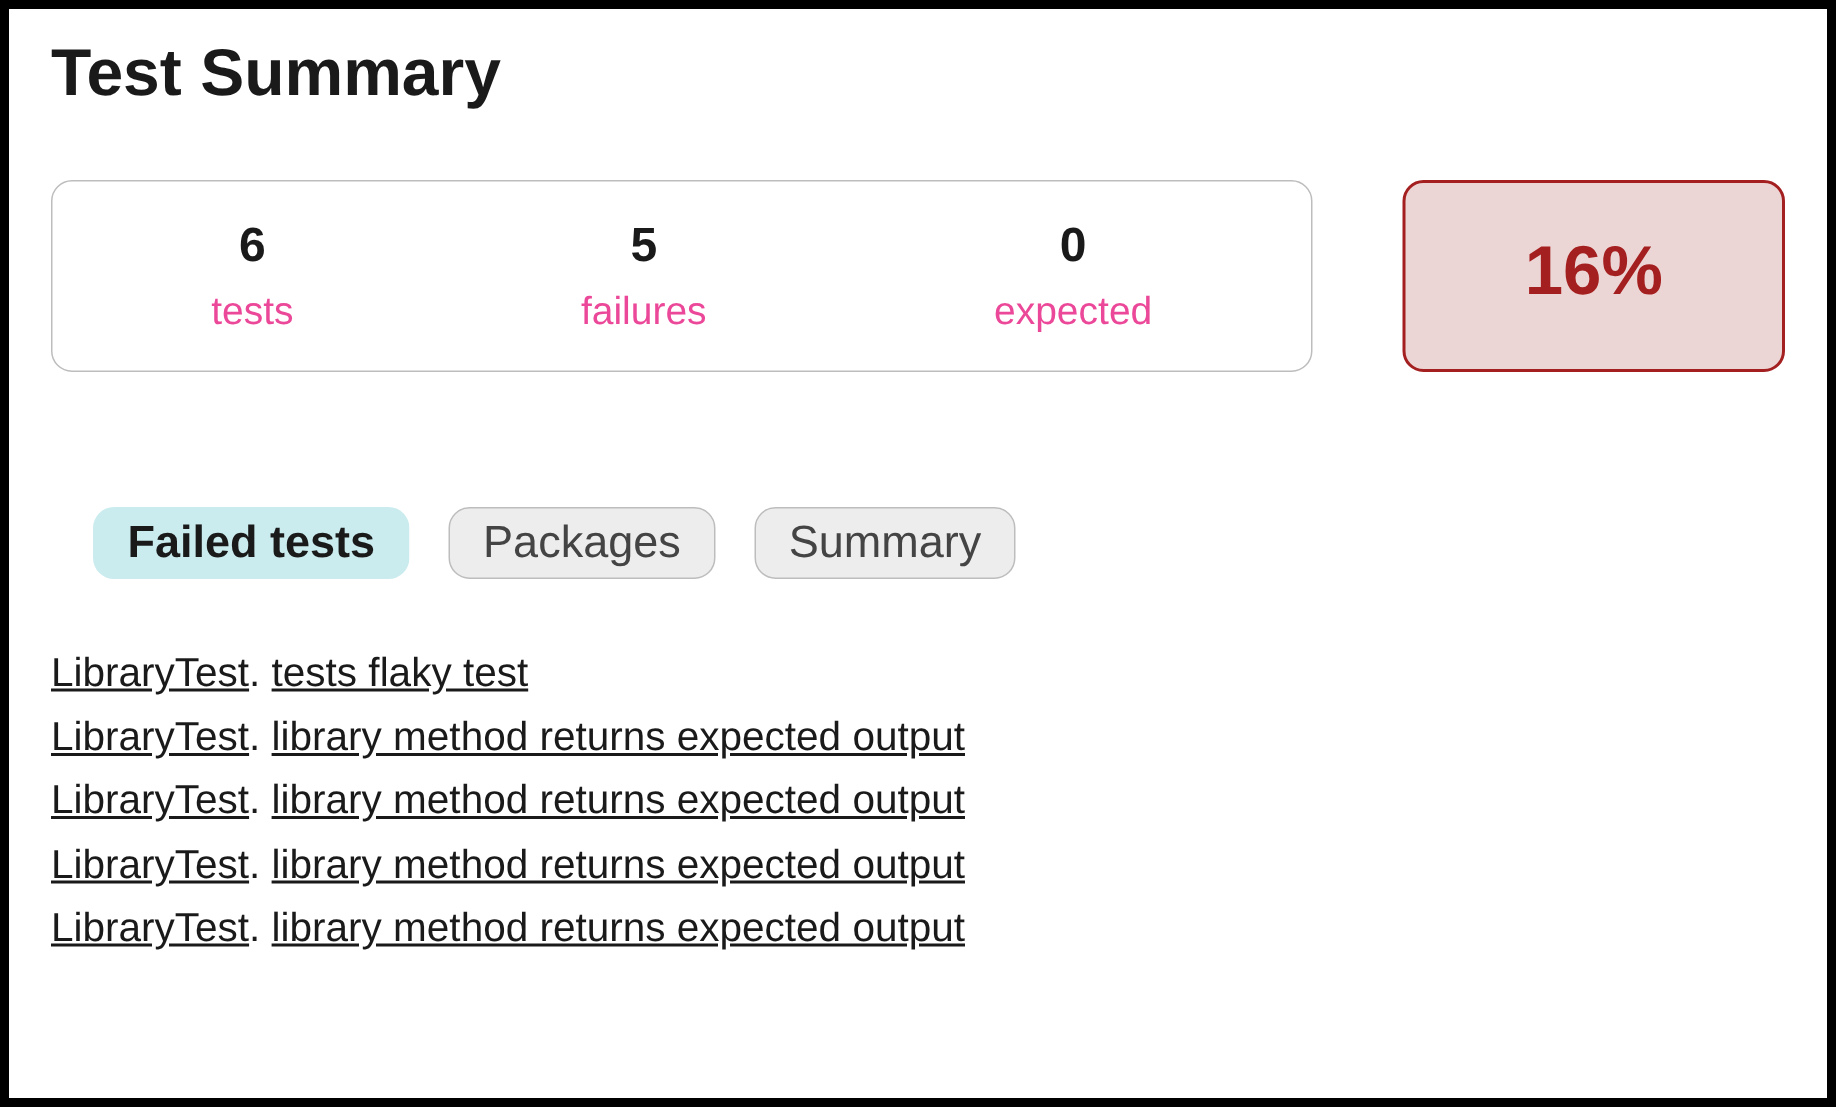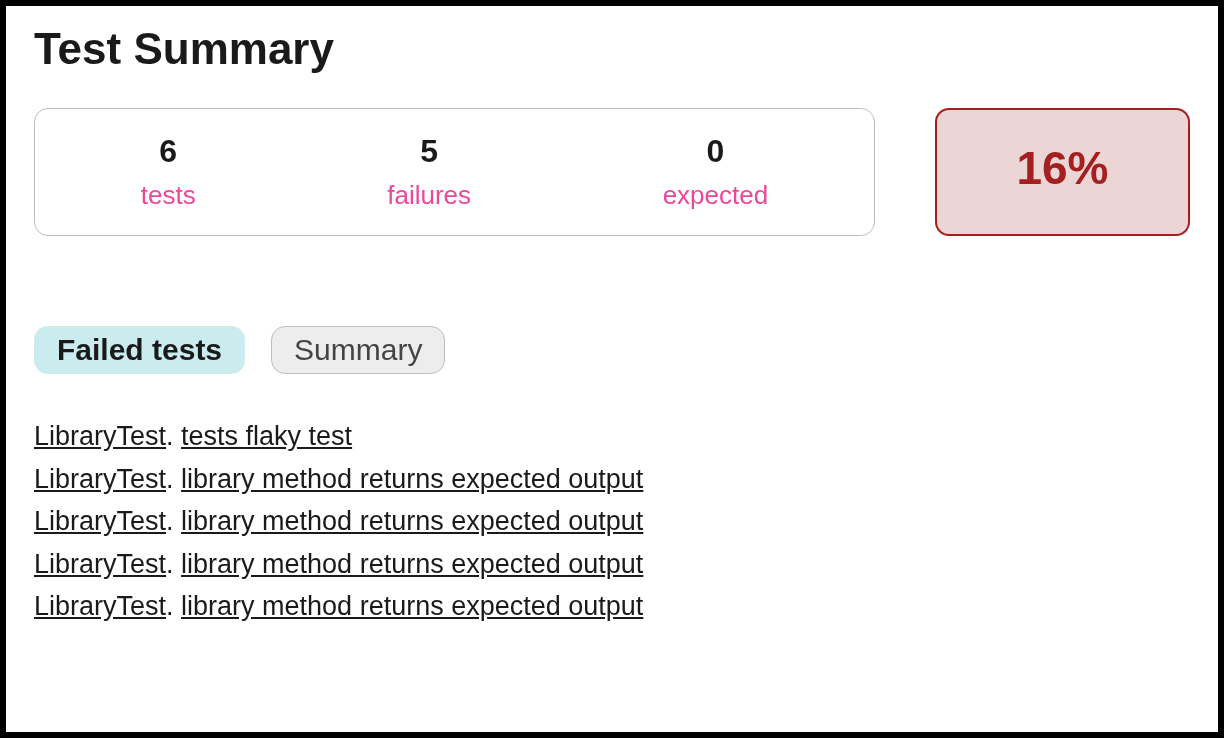--- a/index.html
+++ b/index.html
@@ -12,21 +12,21 @@
       background: #fff;
       border: 6px solid #000;
       width: 1224px;
       height: 738px;
       padding: 18px 28px;
     }
     h1.page-title {
       font-size: 44px;
       font-weight: 700;
       color: #1a1a1a;
-      margin-bottom: 34px;
+      margin-bottom: 46px;
     }
     .summary-row {
       display: flex;
       gap: 60px;
       align-items: stretch;
       margin-bottom: 90px;
     }
     .metrics-card {
       flex: 1;
       border: 1.5px solid #bdbdbd;
@@ -68,20 +68,21 @@
       margin-bottom: 8px;
     }
     .success-label {
       font-size: 26px;
       color: #a41f1f;
     }
     .tabs-row {
       display: flex;
       gap: 26px;
       margin-bottom: 42px;
+      margin-left: 28px;
     }
     .tab {
       font-size: 30px;
       padding: 6px 22px;
       border-radius: 14px;
       cursor: pointer;
       border: 1.5px solid transparent;
     }
     .tab.active {
       background: #cbecef;
@@ -130,20 +131,21 @@
       <div class="metric-label">expected</div>
     </div>
   </div>
   <div class="success-card">
     <div class="success-percent">16%</div>
   </div>
 </div>
 
 <div class="tabs-row">
   <div class="tab active">Failed tests</div>
+  <div class="tab inactive">Packages</div>
   <div class="tab inactive">Summary</div>
 </div>
 
 <div class="failed-list">
   <div class="failed-item">
     <a>LibraryTest</a><span class="failed-sep">. </span><a>tests flaky test</a>
   </div>
   <div class="failed-item">
     <a>LibraryTest</a><span class="failed-sep">. </span><a>library method returns expected output</a>
   </div>

